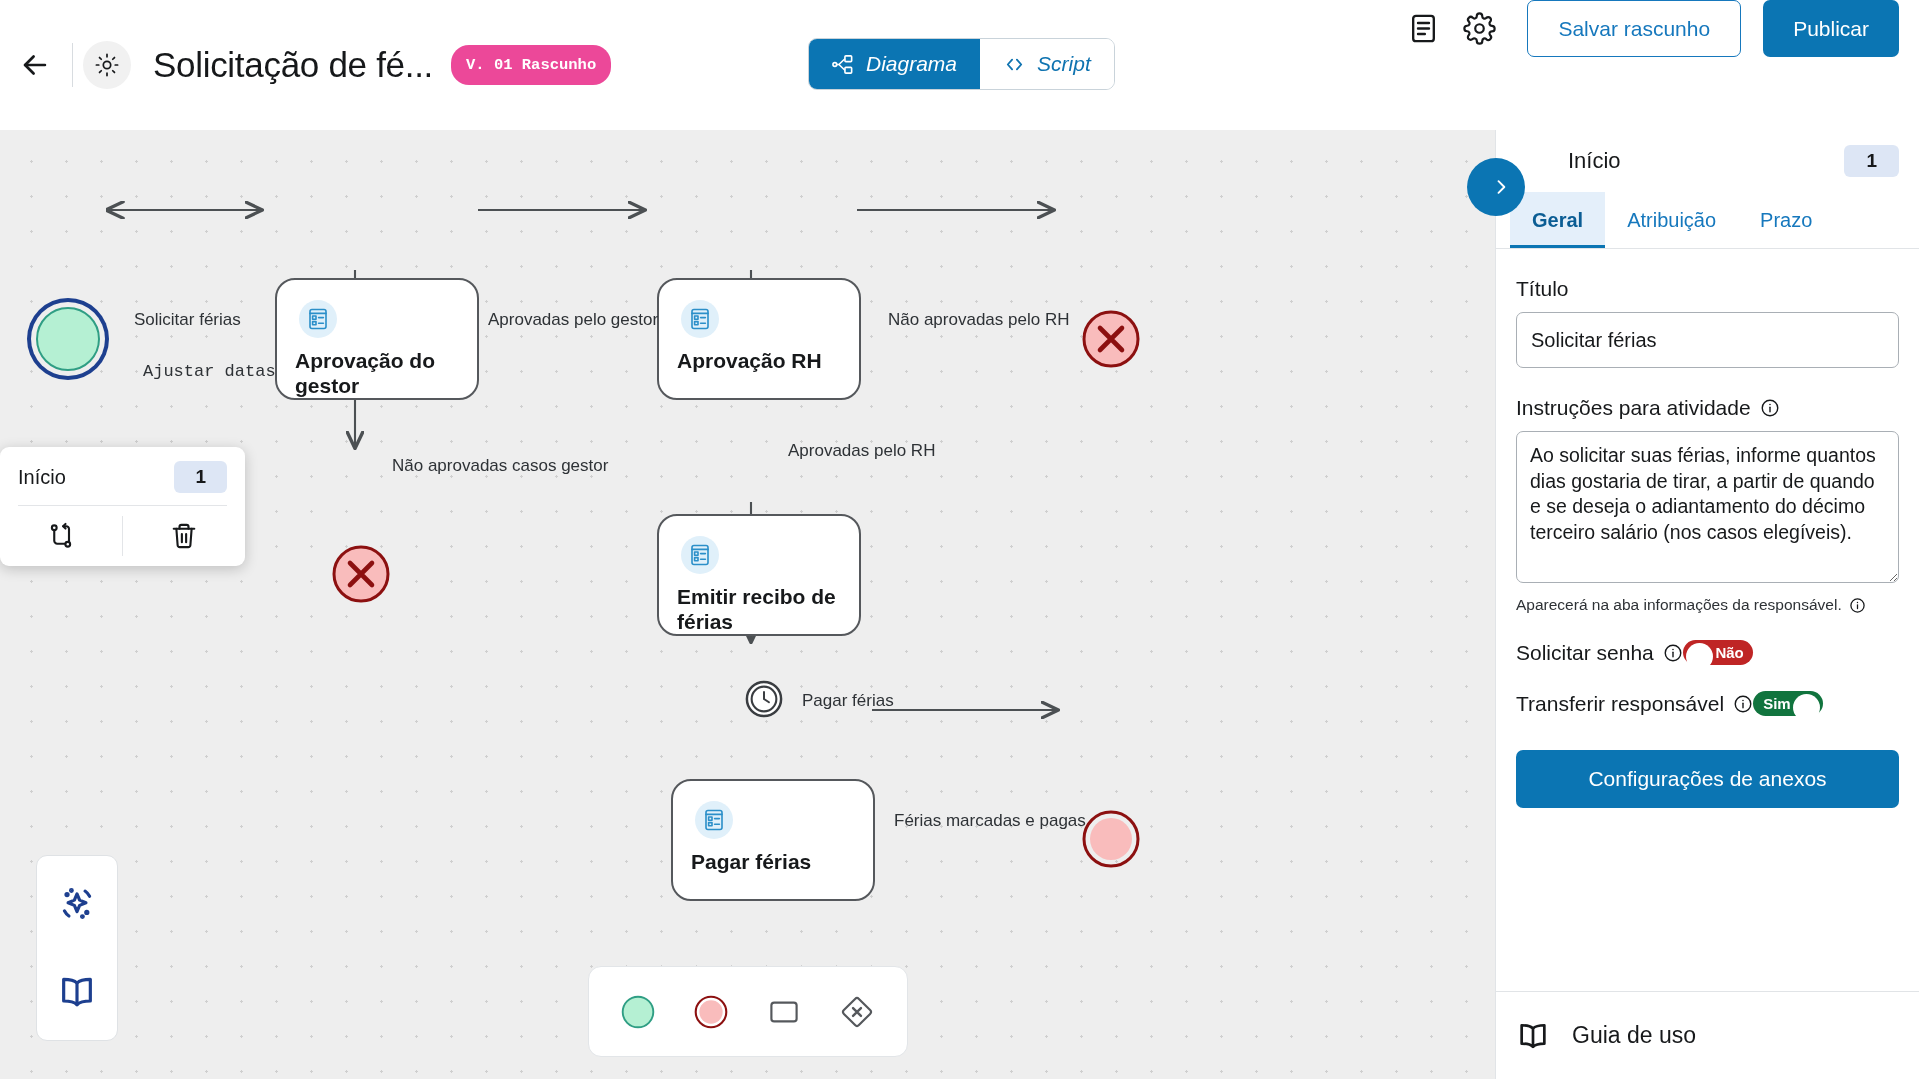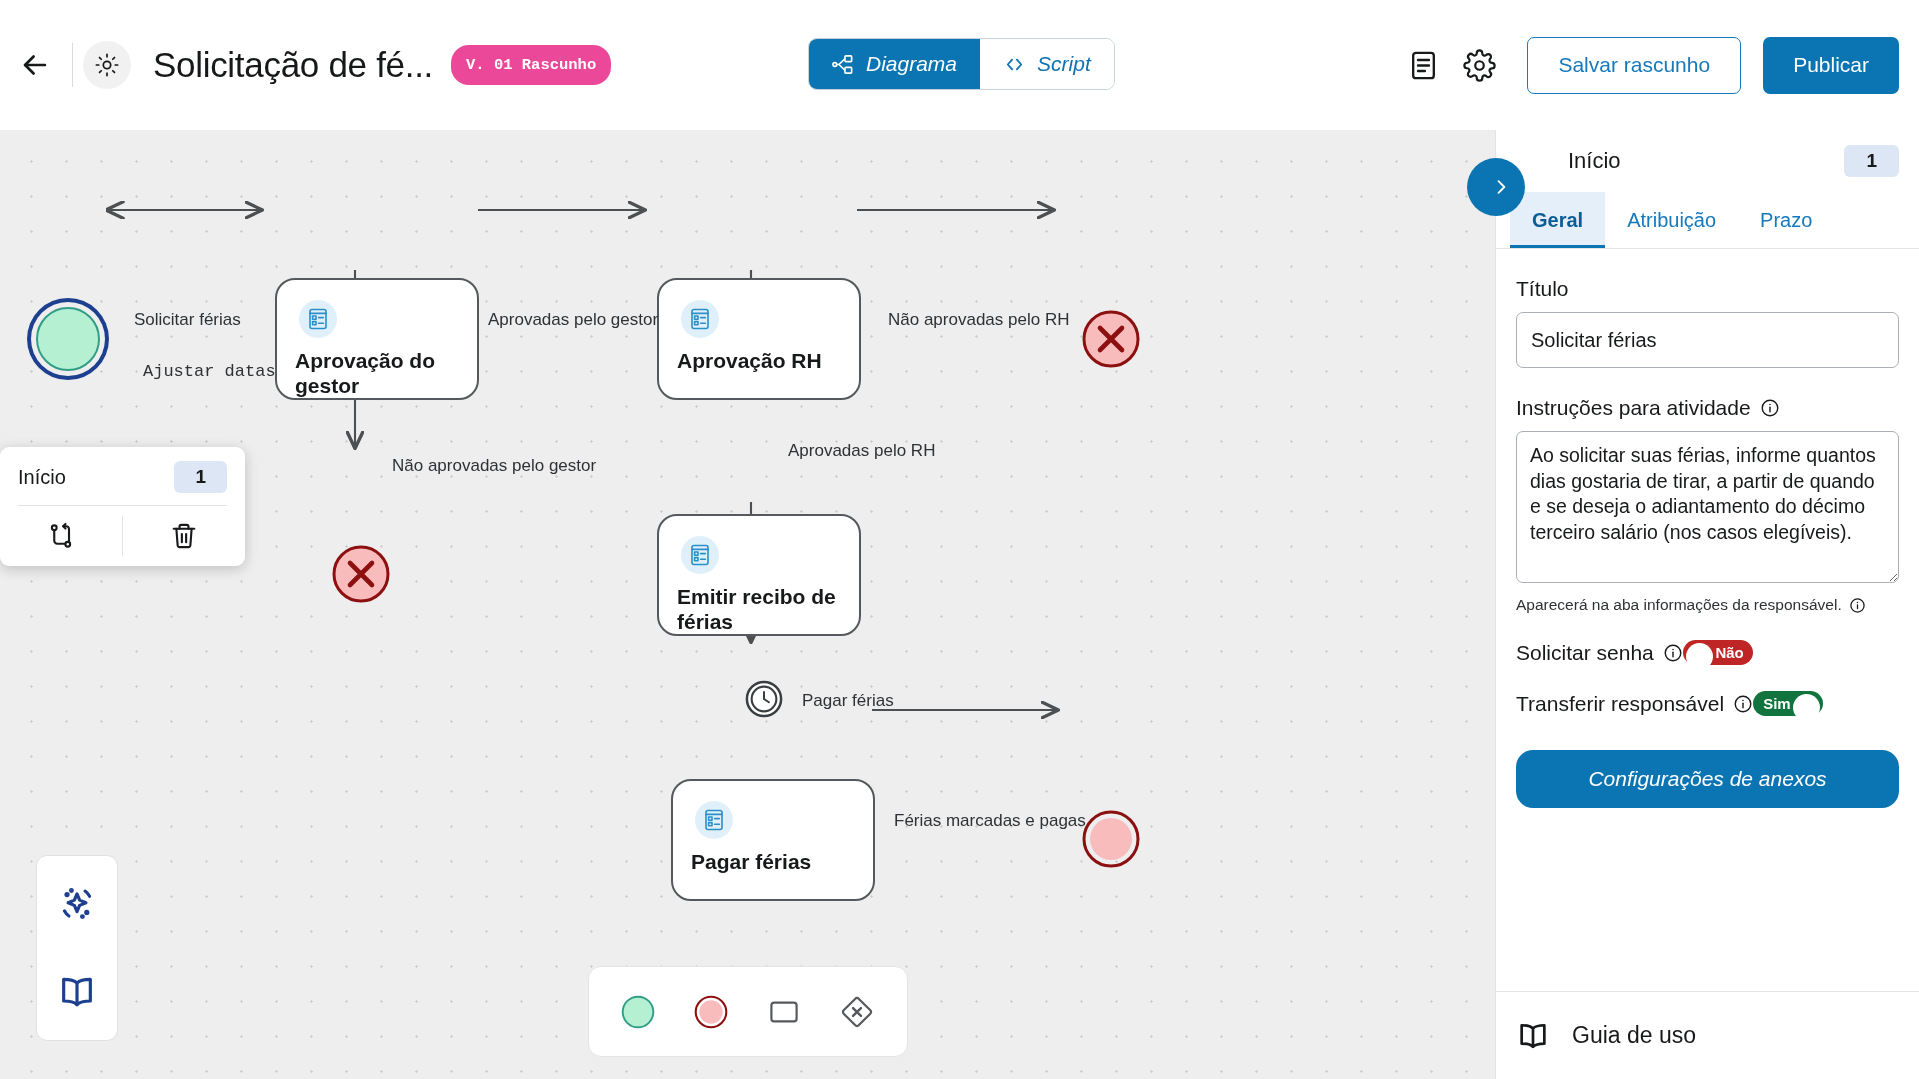--- a/index.html
+++ b/index.html
@@ -41,21 +41,21 @@
     display: flex; border: 1px solid #c9d3da; border-radius: 9px; overflow: hidden;
     background: #fff; height: 52px; font-style: italic;
   }
   .seg {
     display: flex; align-items: center; gap: 11px; padding: 0 23px;
     font-size: 21px; cursor: pointer; background: #fff; color: #0f73b0;
   }
   .seg.active { background: #0b75b3; color: #fff; }
   .hdr-right {
     position: absolute; right: 20px; top: 0; height: 130px;
-    display: flex; align-items: center; gap: 0px;
+    display: flex; align-items: flex-start; gap: 0px;
   }
   .icon-btn {
     width: 56px; height: 56px; display: flex; align-items: center; justify-content: center;
     cursor: pointer; border-radius: 6px;
   }
   .btn-outline {
     margin-left: 20px; border: 1.5px solid #1678bd; color: #1678bd; background: #fff;
     border-radius: 7px; font-size: 21px; padding: 0 30px; height: 57px;
     display: flex; align-items: center; cursor: pointer;
     font-family: "Liberation Sans", sans-serif;
@@ -210,24 +210,23 @@
     position: absolute; width: 27px; height: 27px; border-radius: 50%; background: #fff;
     top: 3px;
   }
   .toggle.off .knob { left: 3px; }
   .toggle.on  .knob { right: 3px; }
   .toggle .t-txt { font-size: 15px; color: #fff; font-weight: bold; }
   .toggle.off .t-txt { margin-right: 9px; }
   .toggle.on  .t-txt { margin-left: 10px; }
   .btn-block {
     width: 100%; height: 58px; margin-top: 34px; margin-bottom: 20px;
-    background: #0b75b3; color: #fff; border: none; border-radius: 17px;
+    background: #0b75b3; color: #fff; border: none; border-radius: 7px;
     font-size: 21px; cursor: pointer;
     font-family: "Liberation Sans", sans-serif;
-    font-style: italic;
   }
   .panel-foot {
     flex: 0 0 88px; height: 88px; border-top: 1px solid #e1e4e7;
     display: flex; align-items: center; gap: 22px; padding: 0 20px; cursor: pointer;
   }
   .pf-label { font-size: 23px; color: #17191b; }
 </style>
 </head>
 <body>
 
@@ -401,21 +400,21 @@
       <div style="position:absolute; left:1081px; top:679px;">
         <svg width="60" height="60" viewBox="0 0 60 60">
           <circle cx="30" cy="30" r="27" fill="none" stroke="#8c1010" stroke-width="3"></circle>
           <circle cx="30" cy="30" r="21" fill="#f9bcbc"></circle>
         </svg>
       </div>
 
       <div class="edge-label" style="left:134px; top:180px;">Solicitar férias</div>
       <div class="edge-label" style="left:143px; top:232px;font-family:Liberation Mono, monospace;">Ajustar datas</div>
       <div class="edge-label" style="left:488px; top:180px;">Aprovadas pelo gestor</div>
-      <div class="edge-label" style="left:392px; top:326px;">Não aprovadas pelo gestor</div>
+      <div class="edge-label" style="left:392px; top:326px;">Não aprovadas casos gestor</div>
       <div class="edge-label" style="left:888px; top:180px;">Não aprovadas pelo RH</div>
       <div class="edge-label" style="left:788px; top:311px;">Aprovadas pelo RH</div>
       <div class="edge-label" style="left:802px; top:561px;">Pagar férias</div>
       <div class="edge-label" style="left:894px; top:681px;">Férias marcadas e pagas</div>
 
       <div class="start-popup">
         <div class="sp-head">
           <span class="sp-title">Início</span>
           <span class="sp-count">1</span>
         </div>

